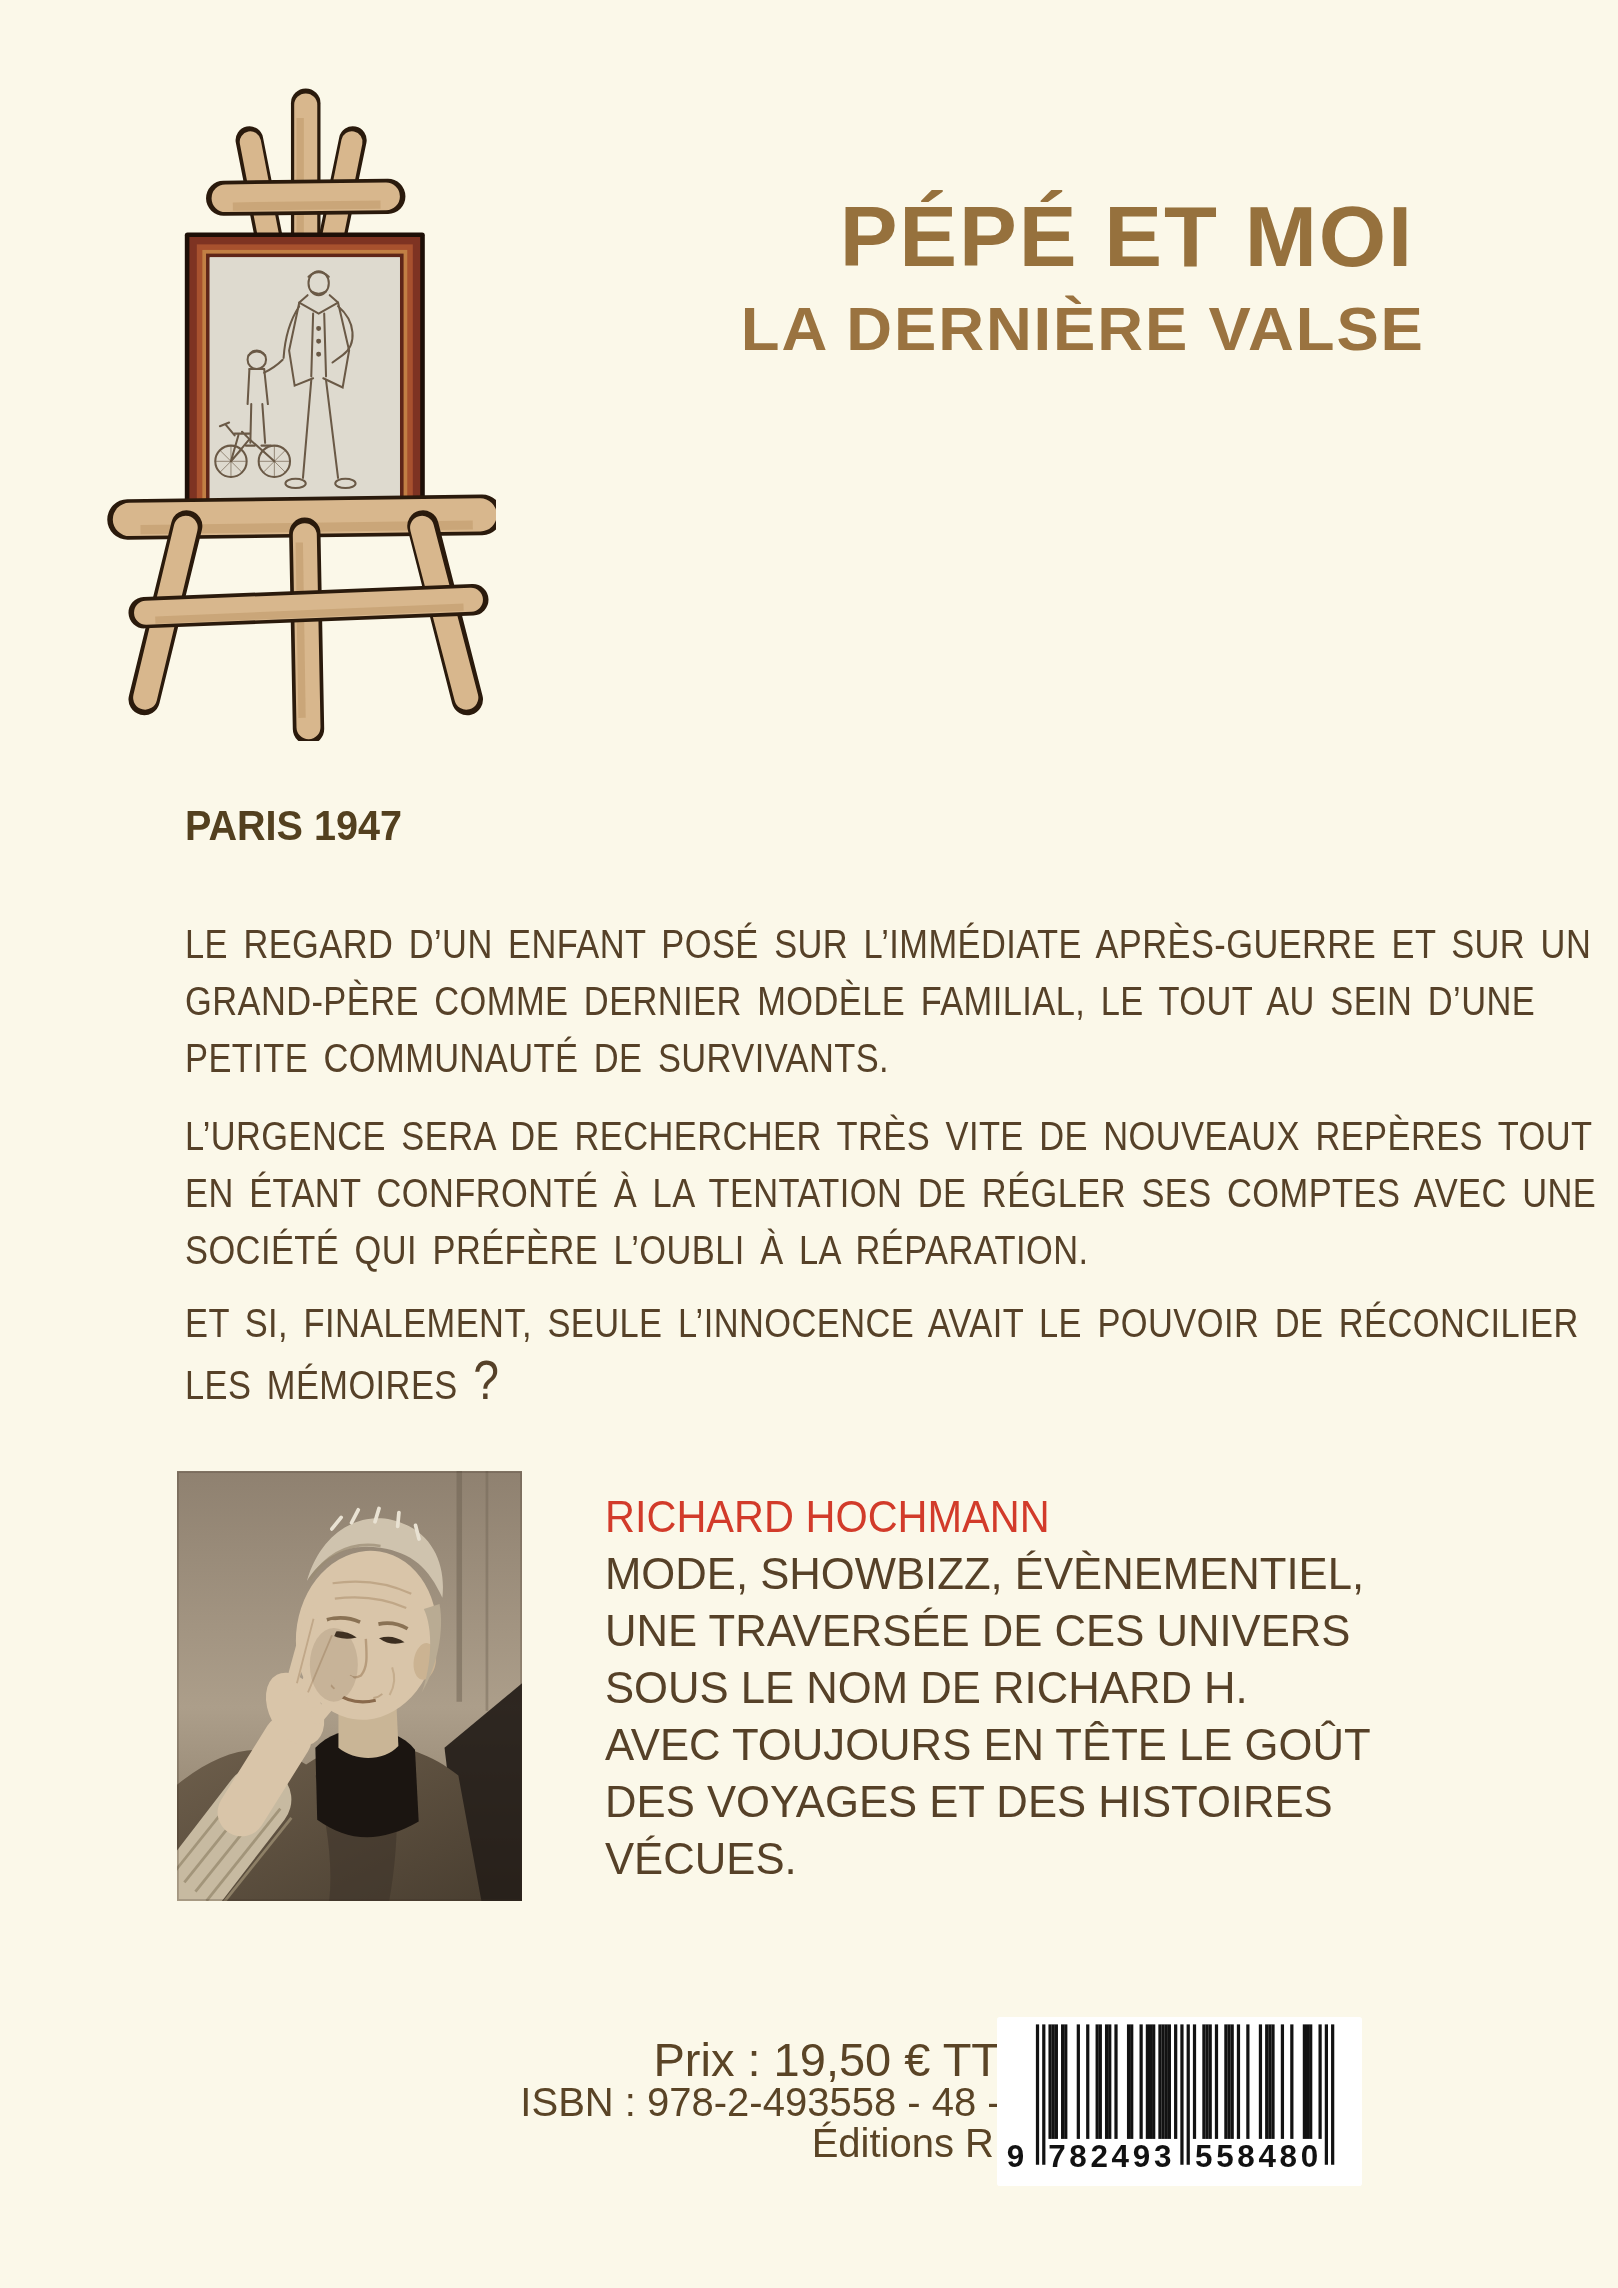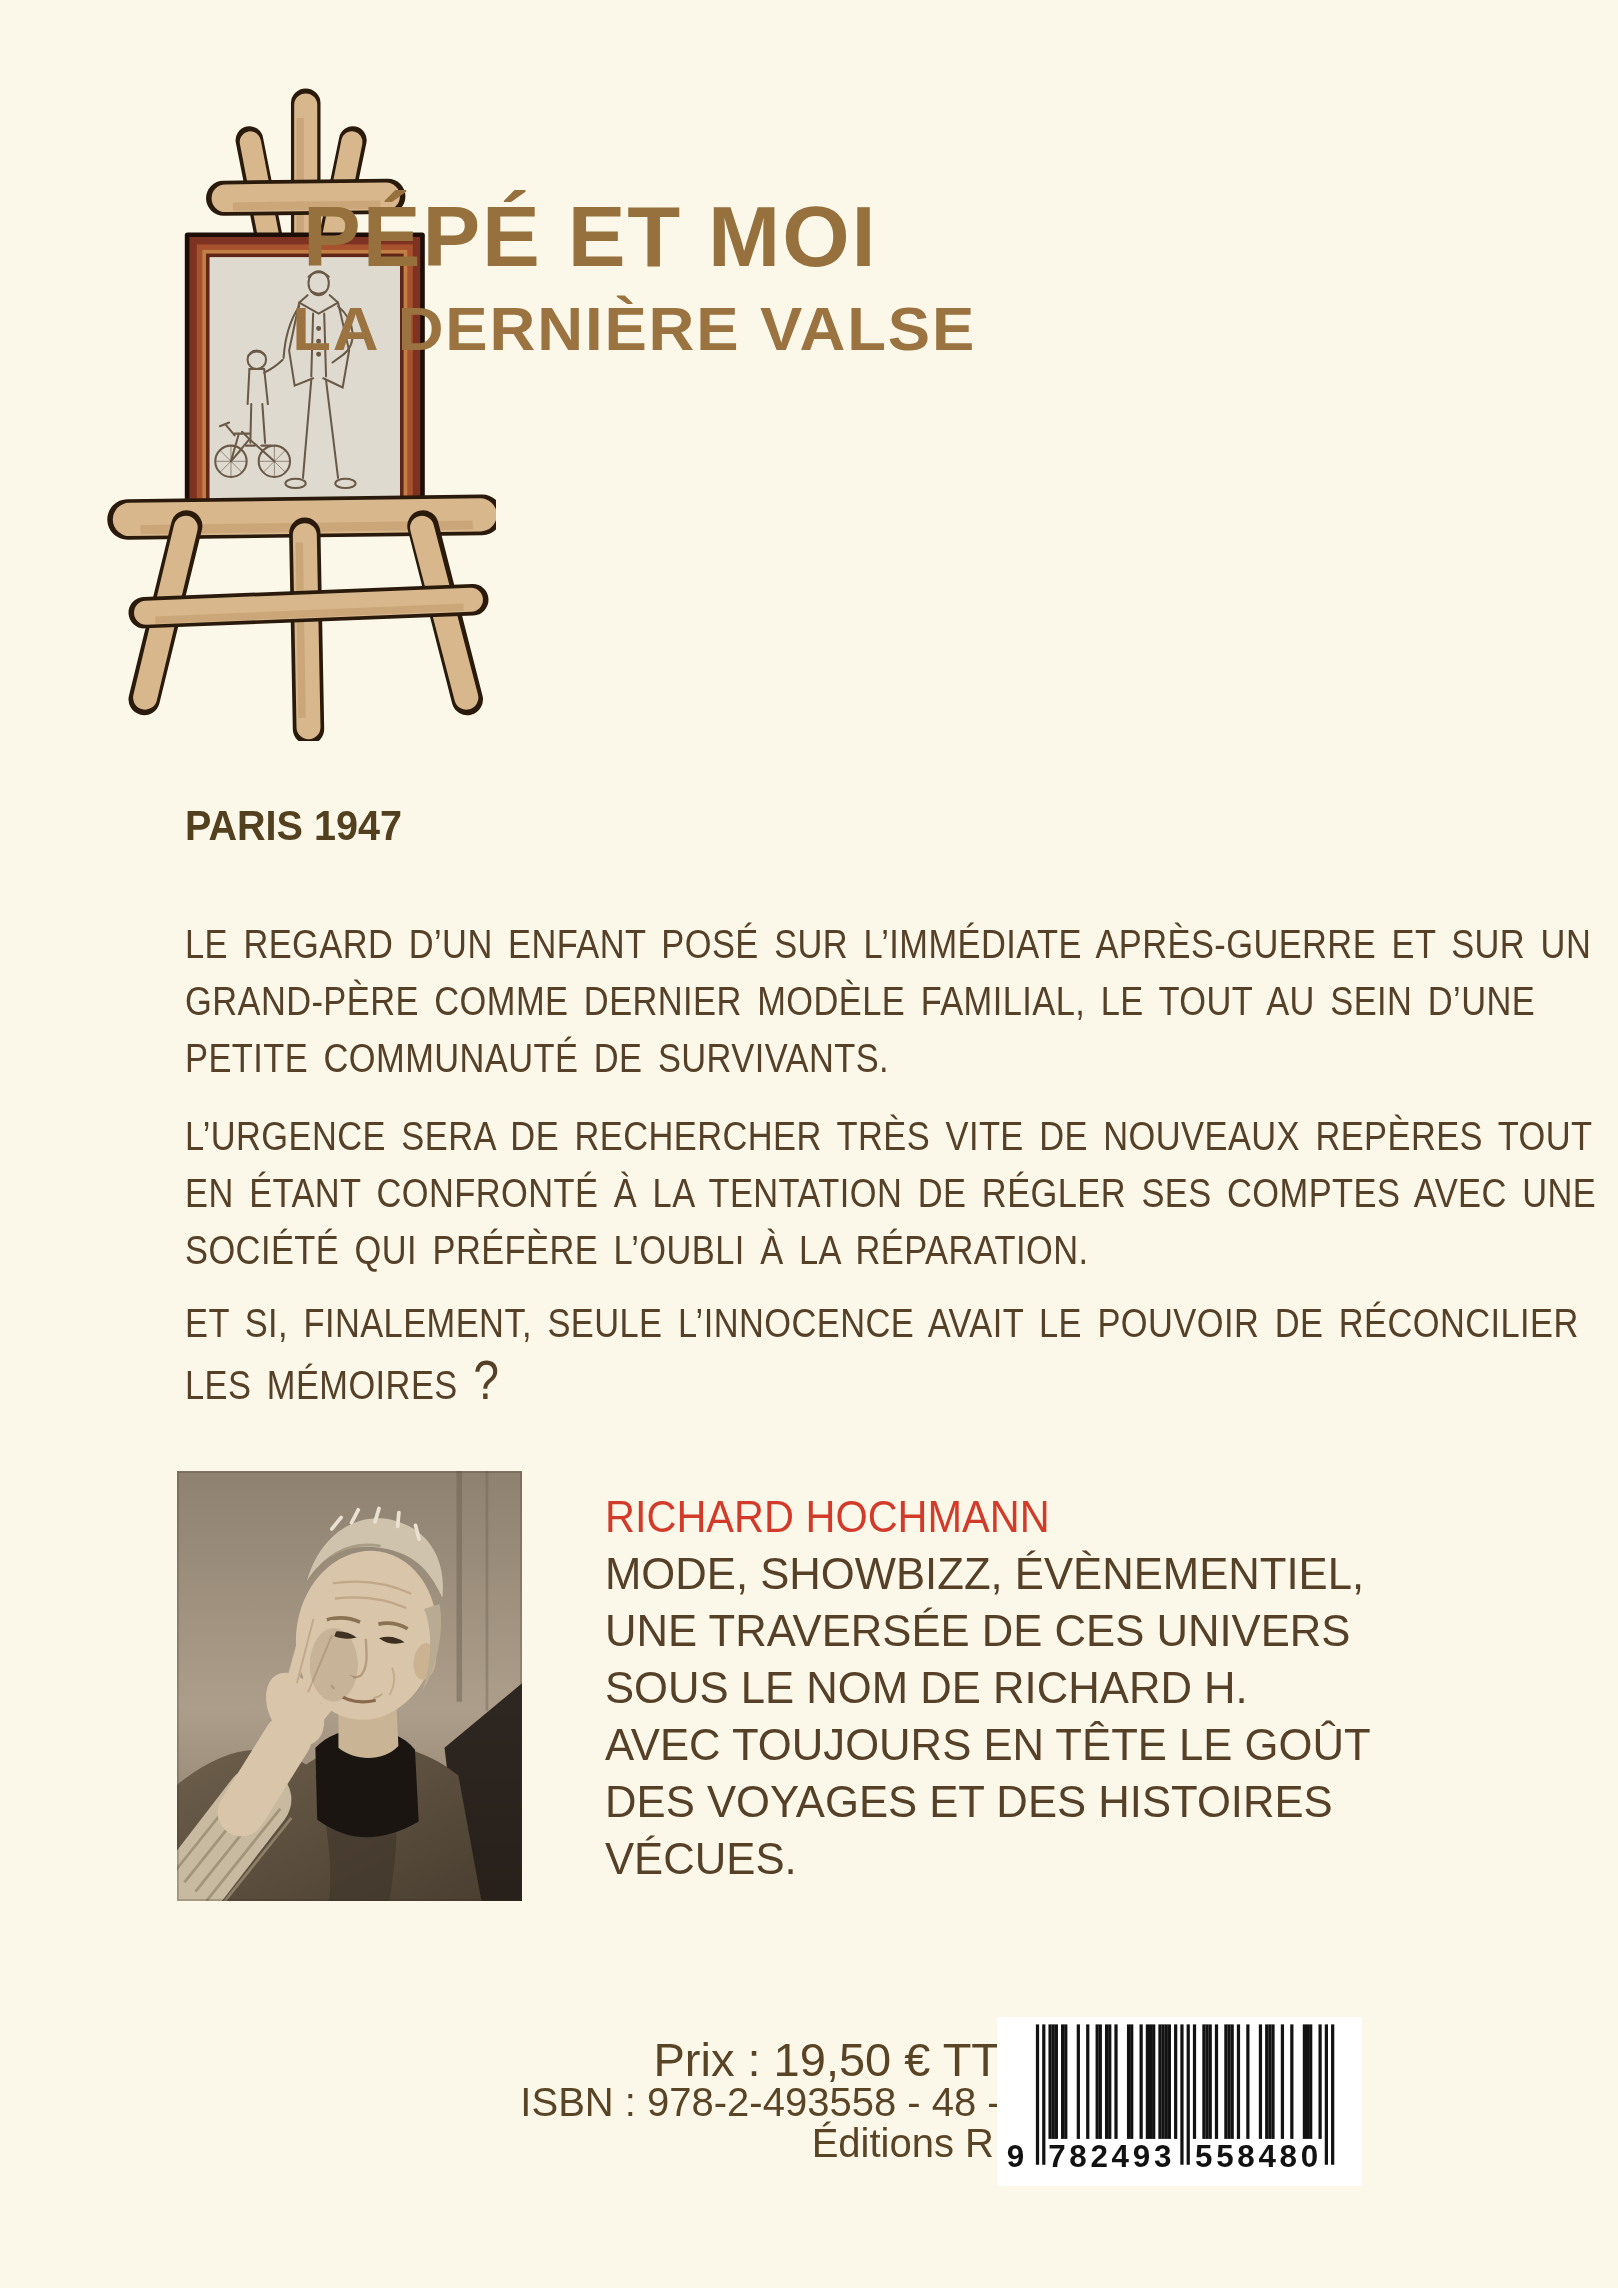--- a/index.html
+++ b/index.html
@@ -5,21 +5,21 @@
   html,body { margin:0; padding:0; }
   body {
     width:1619px; height:2289px; position:relative;
     background:#FBF8E9;
     font-family:"Liberation Sans", sans-serif;
     overflow:hidden;
   }
   .abs { position:absolute; }
 
   
-  .title-block { left:314px; top:194px; width:1089px; text-align:left; }
+  .title-block { left:314px; top:194px; width:1089px; text-align:right; }
   .main-title {
     font-size:85px; font-weight:700; color:#96713D;
     letter-spacing:1.8px; line-height:1.0; white-space:nowrap;
     transform:scaleX(1.02); transform-origin:50% 50%;
   }
   .sub-title {
     font-size:61px; font-weight:700; color:#9A7340;
     letter-spacing:1.8px; line-height:1.0; margin-top:20px; white-space:nowrap;
     transform:scaleX(1.04); transform-origin:50% 50%;
   }

